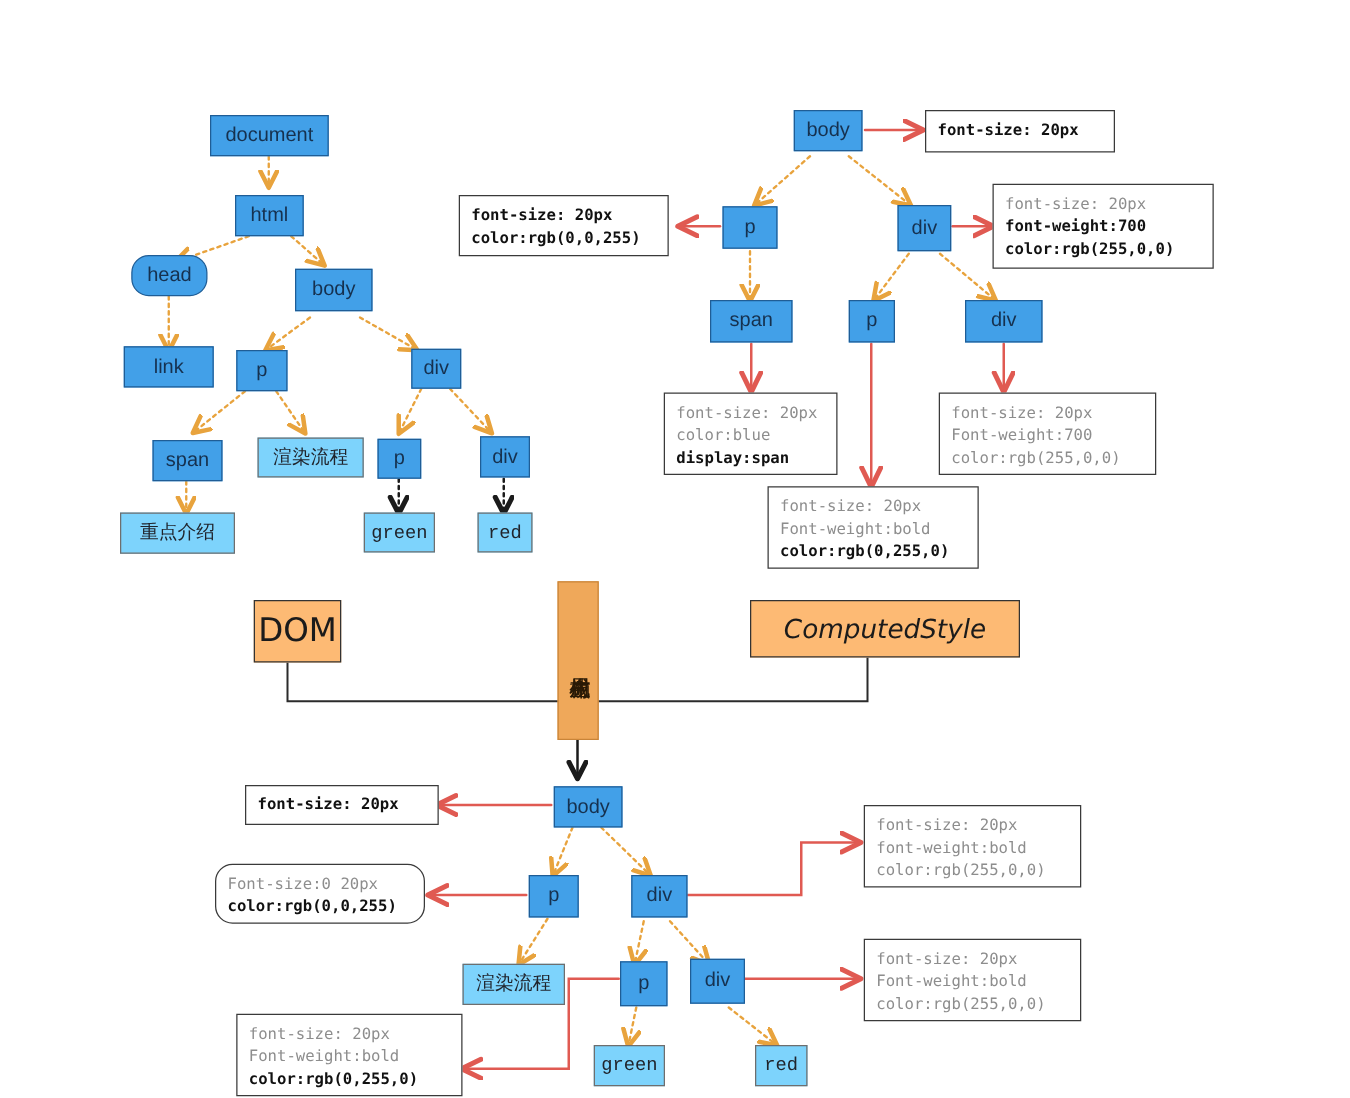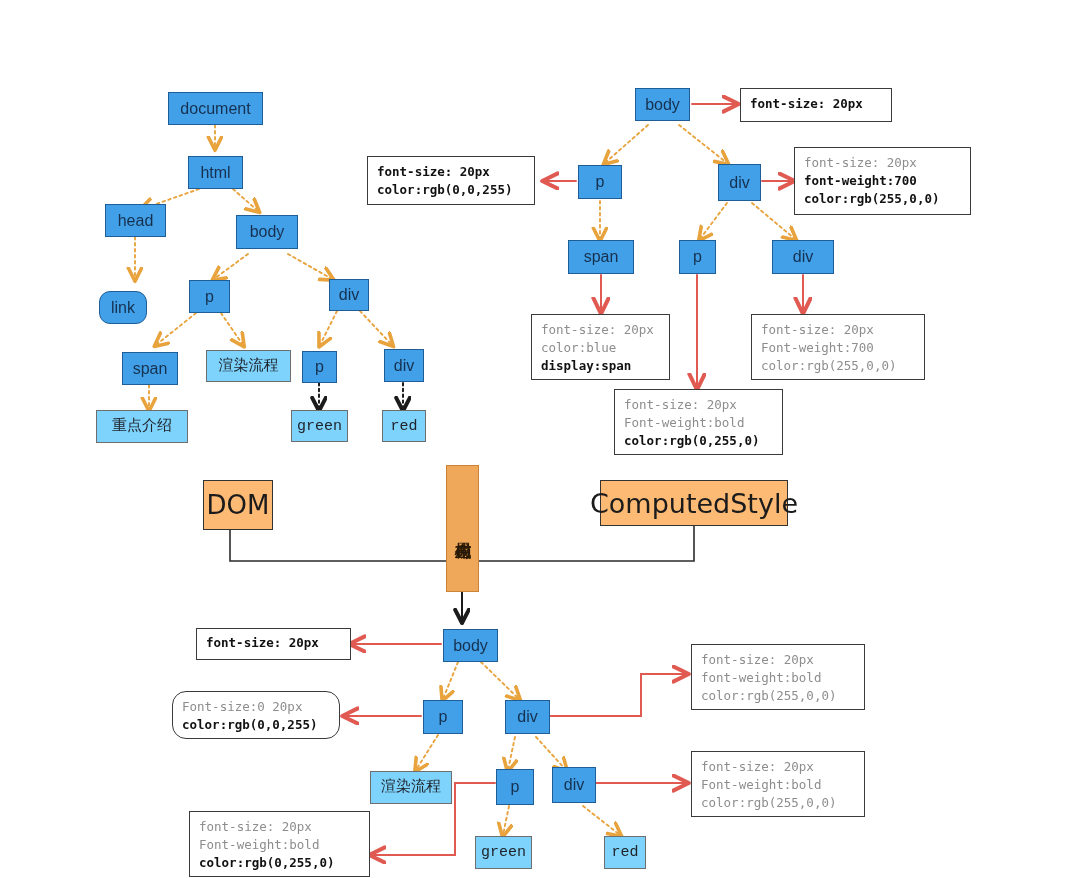--- a/index.html
+++ b/index.html
@@ -168,29 +168,29 @@
   </svg>
 
   <div class="node" style="left:168px;top:49px;width:95px;height:33px;">
     <span>document</span>
   </div>
 
   <div class="node" style="left:188px;top:113px;width:55px;height:33px;">
     <span>html</span>
   </div>
 
-  <div class="node" style="left:105px;top:161px;width:61px;height:33px;">
+  <div class="node" style="left:105px;top:161px;width:61px;height:33px;border-radius:14px;">
     <span>head</span>
   </div>
 
   <div class="node" style="left:236px;top:172px;width:62px;height:34px;">
     <span>body</span>
   </div>
 
-  <div class="node" style="left:99px;top:248px;width:48px;height:33px;border-radius:11px;">
+  <div class="node" style="left:99px;top:234px;width:72px;height:33px;">
     <span>link</span>
   </div>
 
   <div class="node" style="left:189px;top:237px;width:41px;height:33px;">
     <span>p</span>
   </div>
 
   <div class="node" style="left:329px;top:236px;width:40px;height:32px;">
     <span>div</span>
   </div>
@@ -277,21 +277,21 @@
   <div class="stylebox" style="left:751px;top:271px;width:174px;height:66px;">
     <span class="ln dim">font-size: 20px</span>
     <span class="ln dim">Font-weight:700</span>
     <span class="ln dim">color:rgb(255,0,0)</span>
   </div>
 
   <div class="labelbox" style="left:203px;top:437px;width:70px;height:50px;font-size:26px;">
     <span>DOM</span>
   </div>
 
-  <div class="labelbox" style="left:600px;top:437px;width:188px;height:46px;font-size:27px;">
+  <div class="labelbox" style="left:600px;top:437px;width:216px;height:46px;font-size:21px;font-style:italic;">
     <span>ComputedStyle</span>
   </div>
 
   <div class="stagebox" style="left:446px;top:422px;width:33px;height:127px;">
     <span style="writing-mode:vertical-rl;text-orientation:upright;line-height:1.05;">生成布局树</span>
   </div>
 
   <div class="node" style="left:443px;top:586px;width:55px;height:33px;">
     <span>body</span>
   </div>

